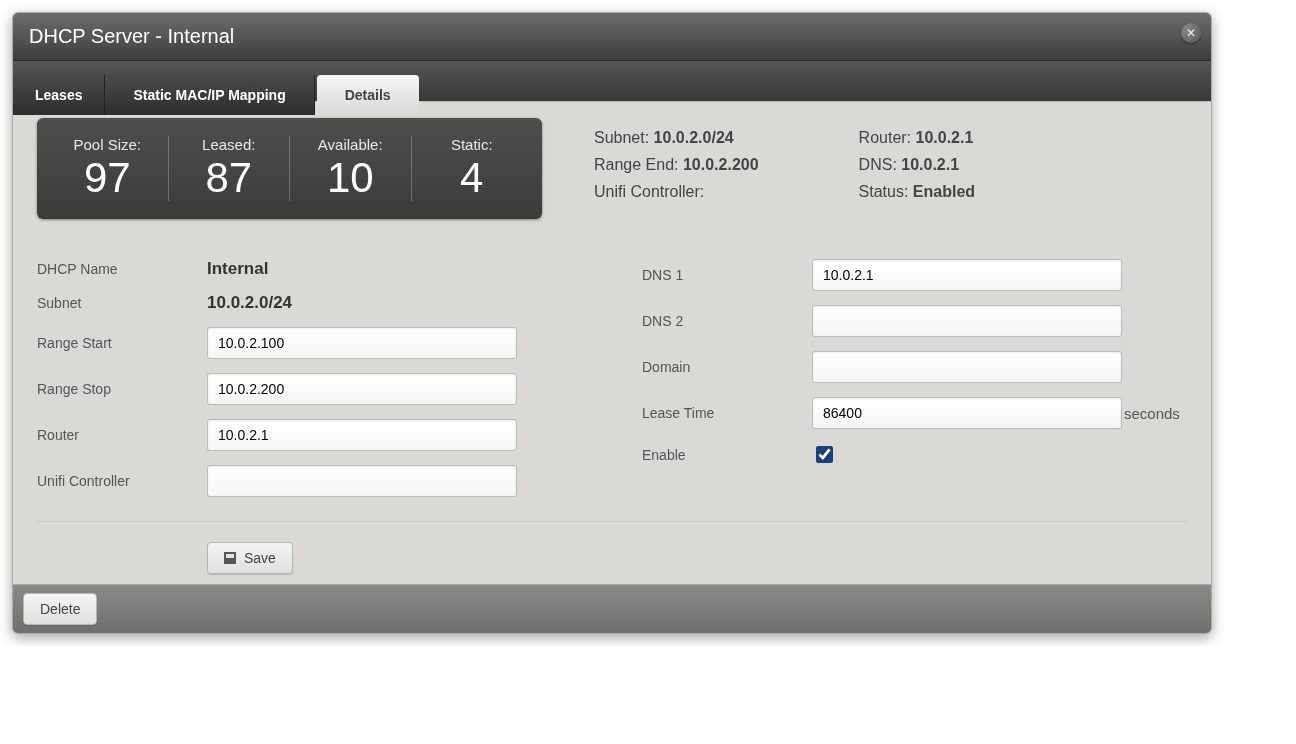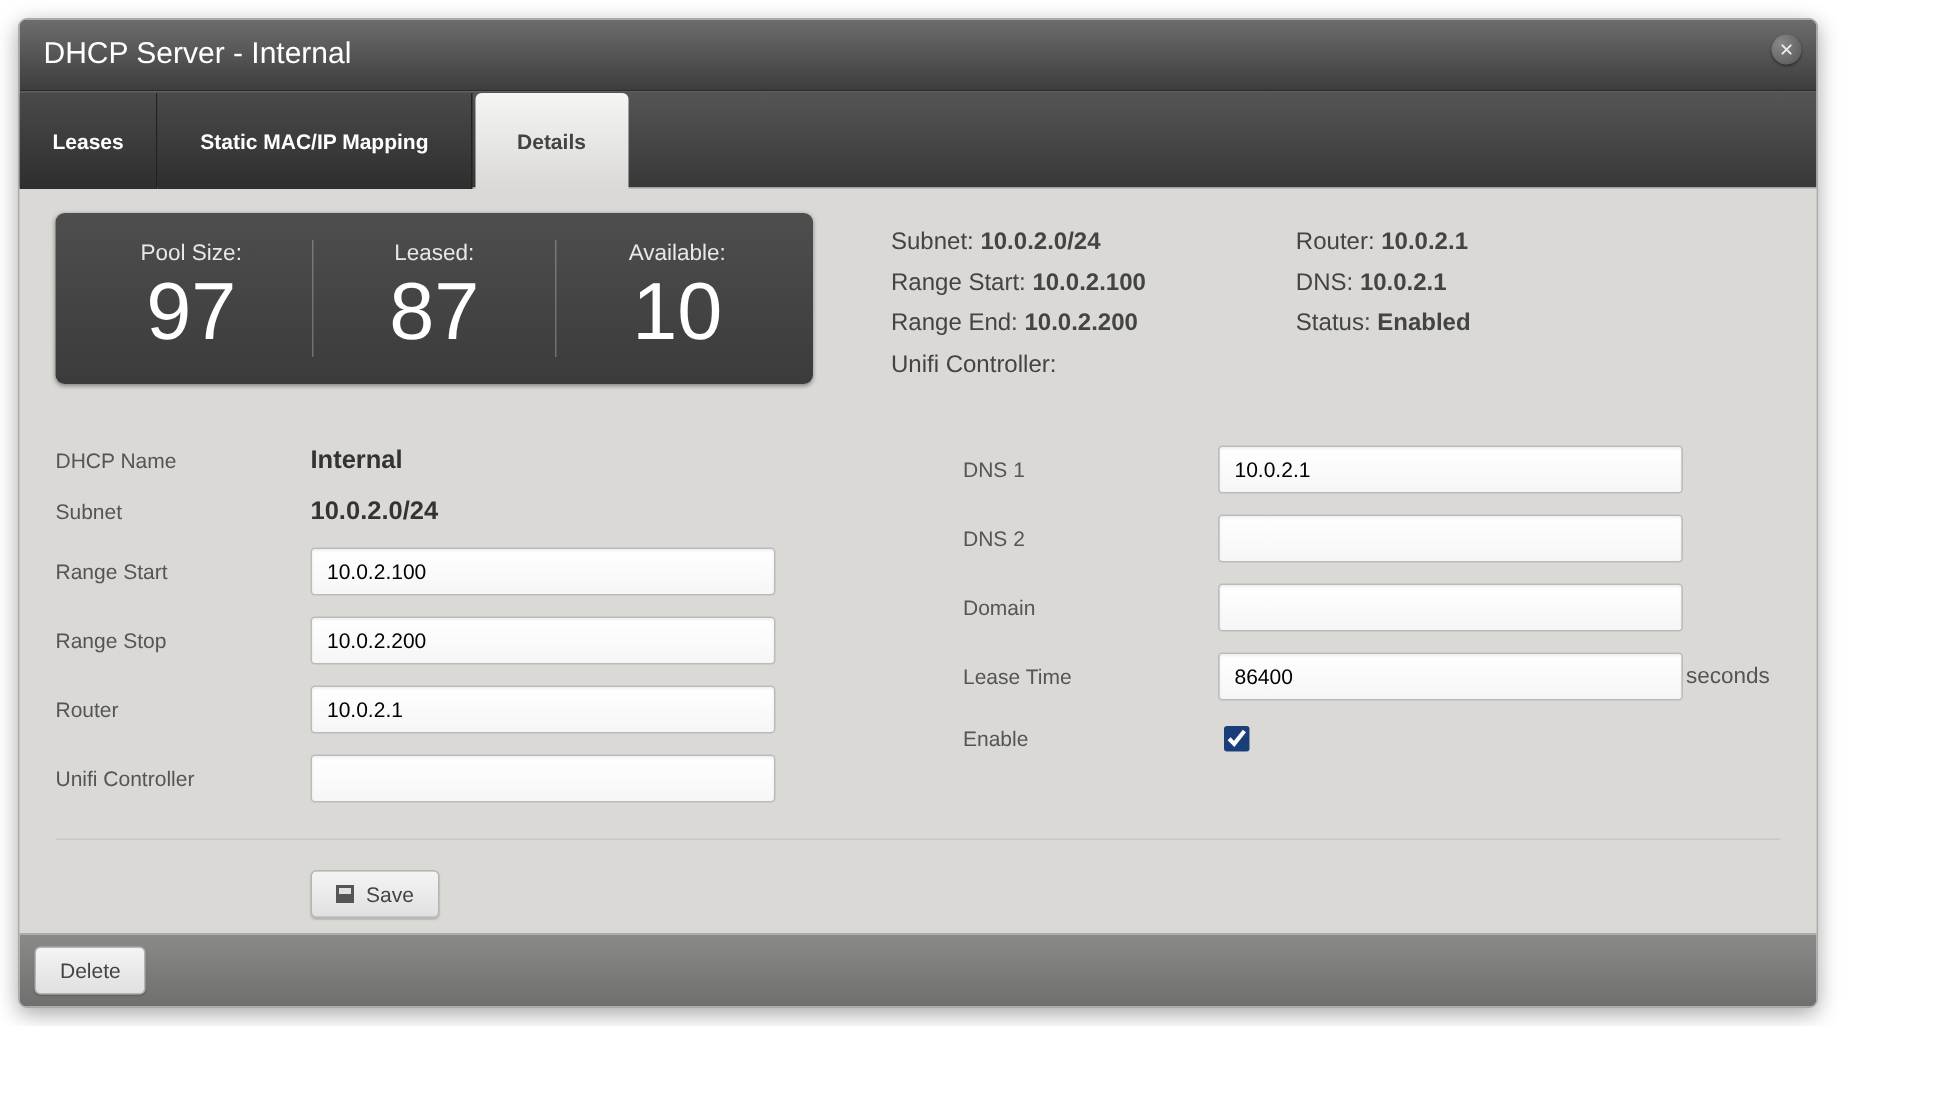--- a/index.html
+++ b/index.html
@@ -45,28 +45,28 @@
     cursor: pointer;
   }
   .tabbar {
     background: linear-gradient(#555, #383838);
     display: flex;
     padding: 0;
     border-bottom: 1px solid #bcbcbc;
   }
   .tab {
     color: #fff;
-    padding: 24px 28px;
+    padding: 12px 28px;
     font-weight: bold;
     font-size: 14px;
     cursor: pointer;
     border-right: 1px solid #222;
     background: linear-gradient(#4a4a4a, #2e2e2e);
     position: relative;
-    top: 1px;
+    top: 14px;
   }
   .tab.active {
     background: linear-gradient(#f5f5f4, #dad9d6);
     color: #444;
     border-radius: 4px 4px 0 0;
     border-right: none;
     margin-left: 2px;
   }
   .tab:first-child { padding-left: 22px; padding-right: 22px; }
   .content {
@@ -94,21 +94,21 @@
     border-right: 1px solid rgba(255,255,255,.25);
   }
   .stat:last-child { border-right: none; }
   .stat-label {
     font-size: 15px;
     font-weight: 400;
     color: #e8e8e8;
     margin-bottom: 2px;
   }
   .stat-value {
-    font-size: 54px;
+    font-size: 42px;
     font-weight: 300;
     line-height: 1.1;
   }
   .summary {
     display: flex;
     gap: 100px;
     padding-top: 6px;
     font-size: 16px;
     color: #444;
   }
@@ -207,26 +207,29 @@
           <div class="stat-value">97</div>
         </div>
         <div class="stat">
           <div class="stat-label">Leased:</div>
           <div class="stat-value">87</div>
         </div>
         <div class="stat">
           <div class="stat-label">Available:</div>
           <div class="stat-value">10</div>
         </div>
+        <div class="stat">
+          <div class="stat-label">Static:</div>
+          <div class="stat-value">4</div>
+        </div>
       </div>
 
       <div class="summary">
         <div class="summary-col">
           <div><span>Subnet:</span> <b>10.0.2.0/24</b></div>
-          <div><span>Range Start:</span> <b>10.0.2.100</b></div>
           <div><span>Range End:</span> <b>10.0.2.200</b></div>
           <div><span>Unifi Controller:</span> <b></b></div>
         </div>
         <div class="summary-col">
           <div><span>Router:</span> <b>10.0.2.1</b></div>
           <div><span>DNS:</span> <b>10.0.2.1</b></div>
           <div><span>Status:</span> <b>Enabled</b></div>
         </div>
       </div>
     </div>

